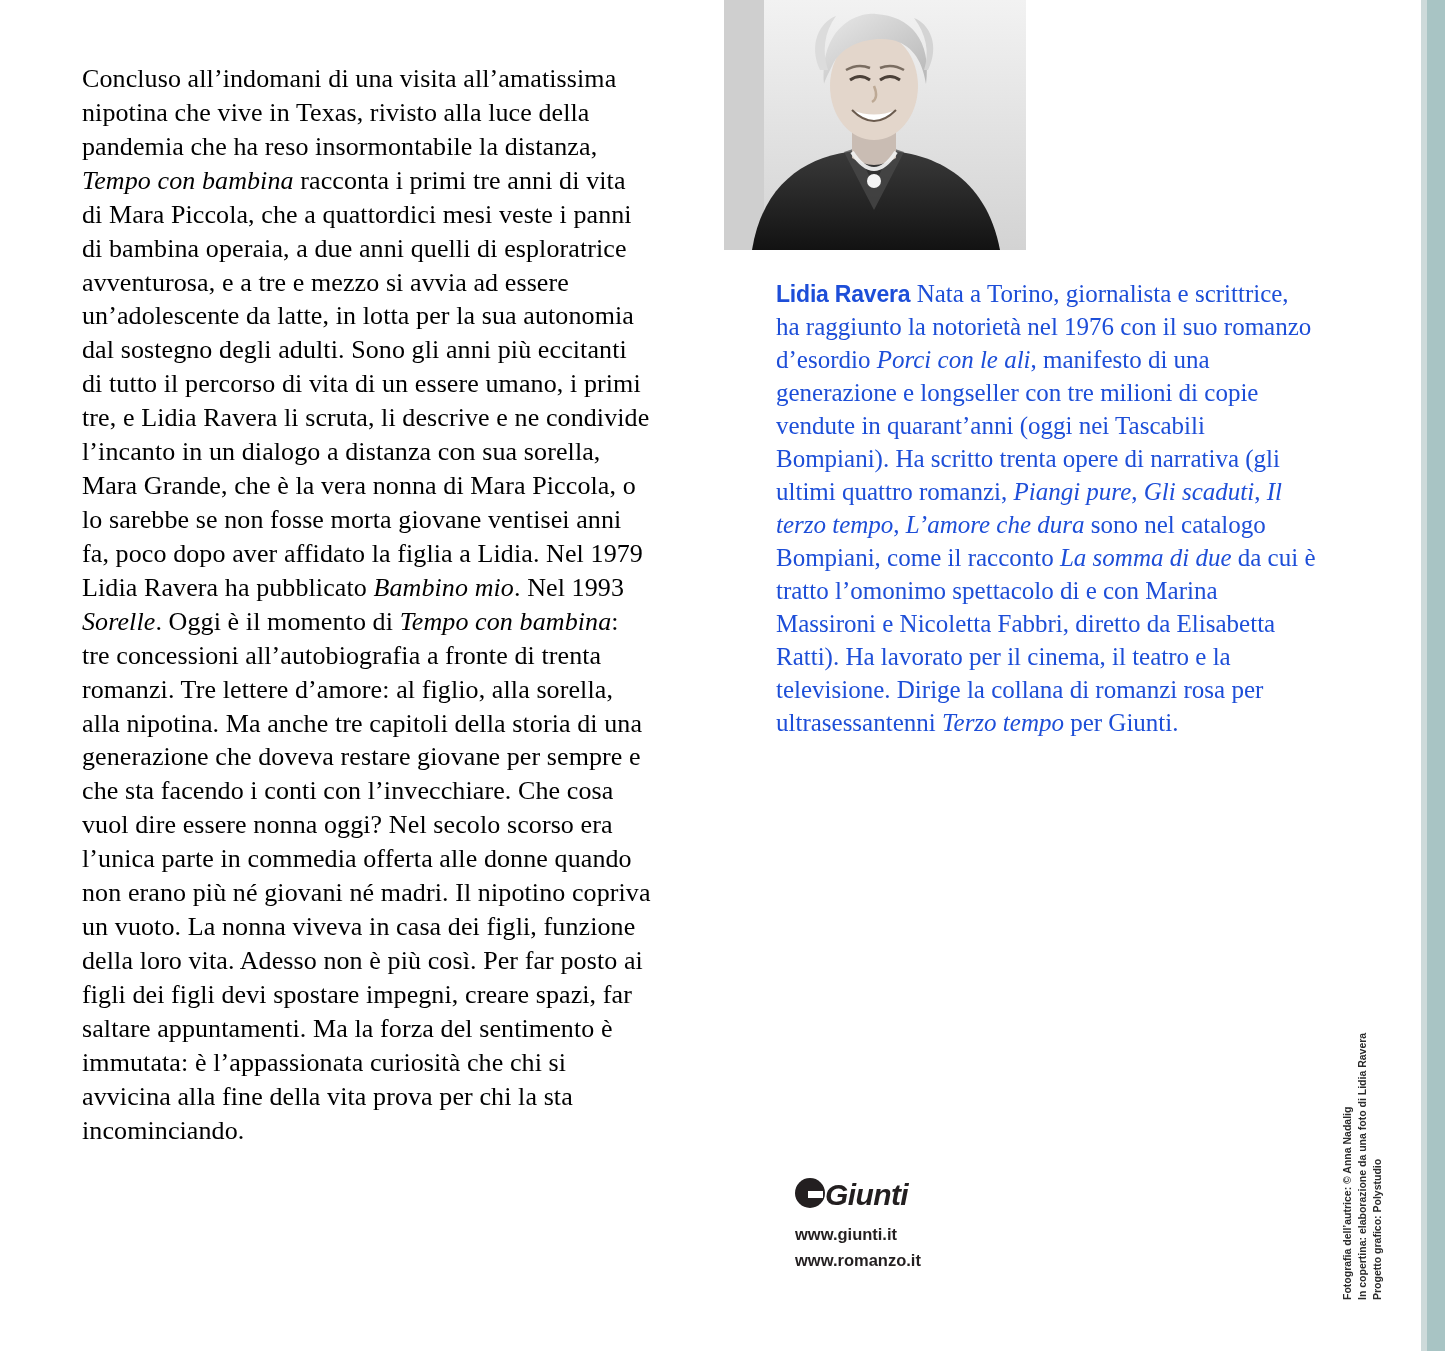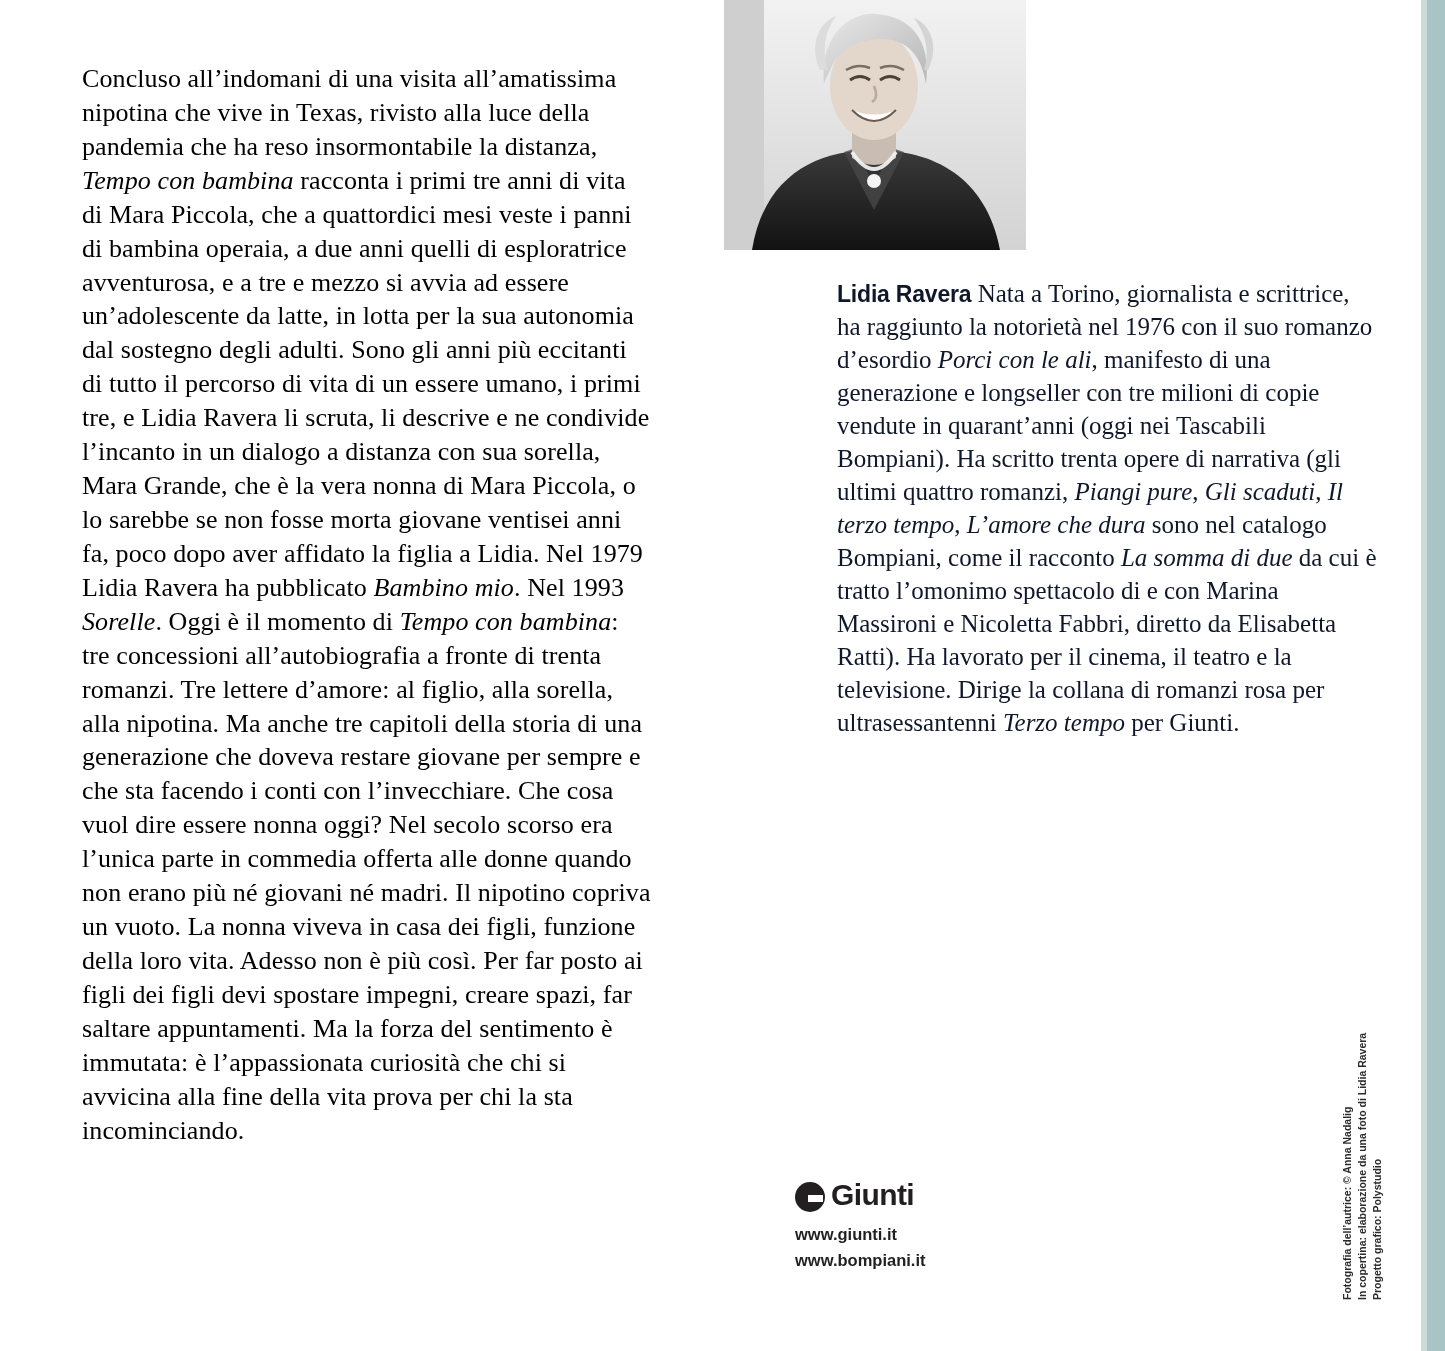--- a/index.html
+++ b/index.html
@@ -55,26 +55,26 @@
     top: 0;
     width: 302px;
     height: 250px;
     overflow: hidden;
     background: #dcdcdc;
   }
   .photo-svg { display: block; width: 302px; height: 250px; }
 
   .bio {
     position: absolute;
-    left: 837px;
+    left: 776px;
     top: 277px;
     width: 540px;
     font-size: 25px;
     line-height: 1.32;
-    color: #0f172a;
+    color: #1d4ed8;
   }
   .bio p { margin: 0; }
   .bio i { font-style: italic; }
   .bio .name {
     font-family: "Liberation Sans", sans-serif;
     font-weight: bold;
     font-size: 23px;
     letter-spacing: -0.2px;
   }
 
@@ -97,22 +97,23 @@
 
   
   .publisher {
     position: absolute;
     left: 795px;
     top: 1178px;
     width: 400px;
   }
   .logo-row {
     display: flex;
-    align-items: flex-end;
-    gap: 6px;
+    align-items: flex-start;
+    gap: 0;
+    font-style: italic;
   }
   .logo-mark {
     width: 30px;
     height: 30px;
     background: #231f20;
     border-radius: 50%;
     position: relative;
     display: inline-block;
   }
   .logo-mark::after {
@@ -216,15 +217,15 @@
   <div>Progetto grafico: Polystudio</div>
 </div>
 
 <div class="publisher">
   <div class="logo-row">
     <span class="logo-mark"></span>
     <span class="logo-word">Giunti</span>
   </div>
   <div class="urls">
     <div>www.giunti.it</div>
-    <div>www.bompiani.it</div>
+    <div>www.romanzo.it</div>
   </div>
 </div>
 
 </body></html>

